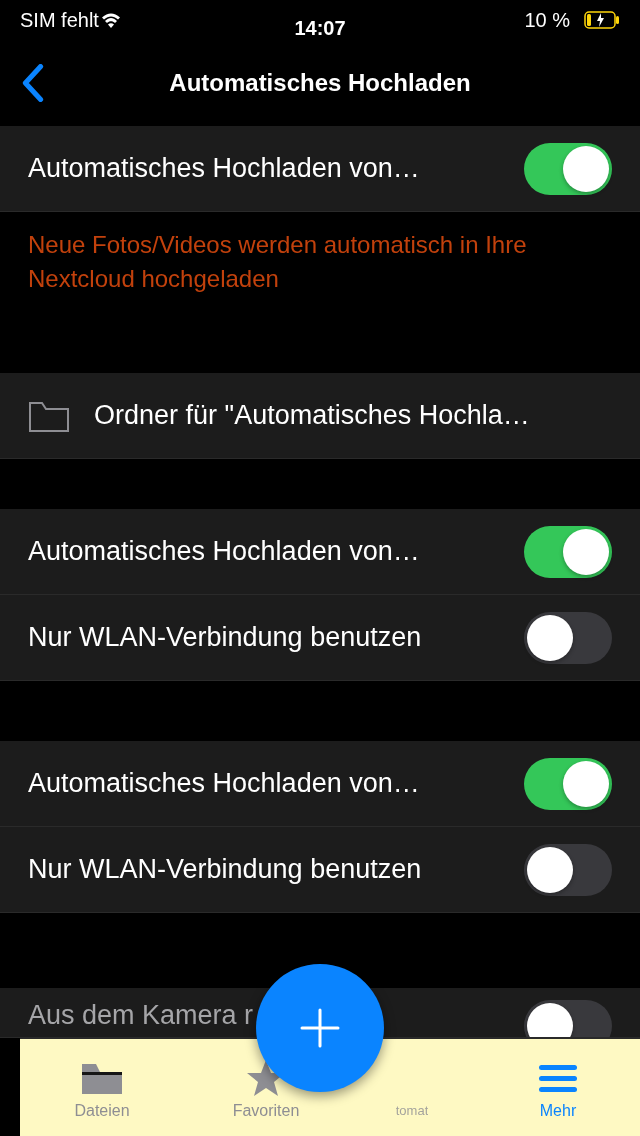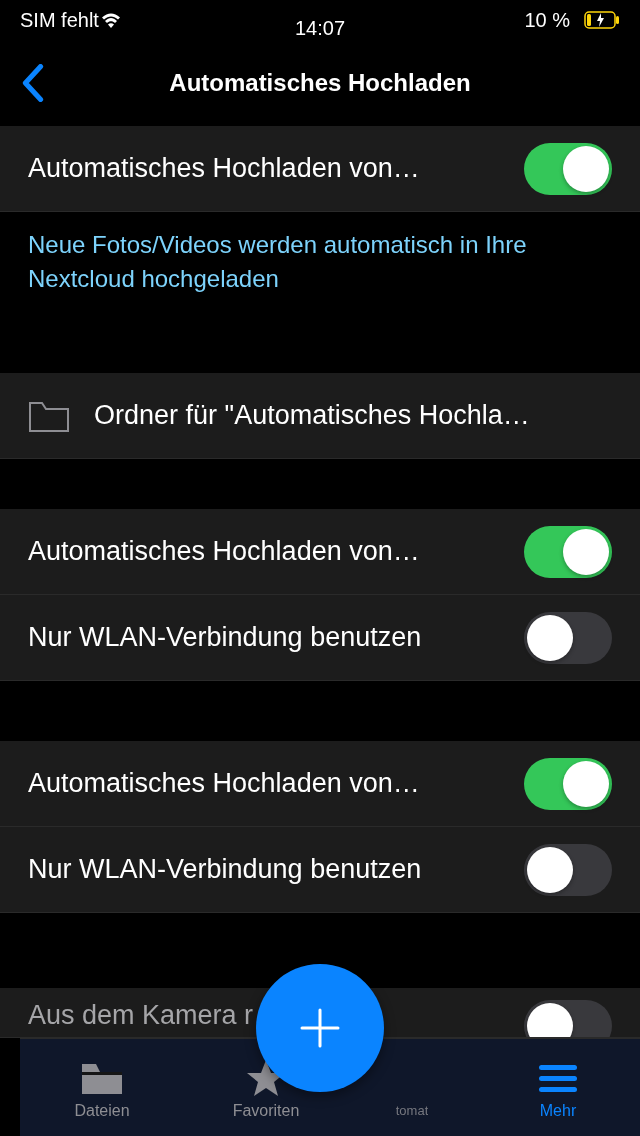--- a/index.html
+++ b/index.html
@@ -28,21 +28,21 @@
       font-weight: 500;
     }
     .status-left {
       display: flex;
       align-items: center;
     }
     .status-center {
       position: absolute;
       left: 50%;
       transform: translateX(-50%);
-      font-weight: 400;
+      font-weight: 700;
       margin-top: 16px;
     }
     .status-right {
       display: flex;
       align-items: center;
       gap: 14px;
     }
     .wifi-icon svg, .battery-icon svg {
       display: block;
     }
@@ -93,21 +93,21 @@
     }
     .cell-icon {
       margin-right: 24px;
       display: flex;
       align-items: center;
     }
     .footer-text {
       background: #000;
       padding: 16px 28px 28px 28px;
       font-size: 24px;
-      color: #7dd3fc;
+      color: #c2410c;
       line-height: 1.4;
     }
     .section-spacer {
       height: 60px;
       background: #000;
     }
     .section-spacer-sm {
       height: 50px;
       background: #000;
     }
@@ -140,21 +140,21 @@
     .toggle.off .knob {
       left: 3px;
     }
     
     .tab-bar {
       position: absolute;
       bottom: 0;
       left: 0;
       right: 0;
       height: 98px;
-      background: #0f172a;
+      background: #fef9c3;
       border-top: 1px solid #2a2a2a;
       display: flex;
       justify-content: space-around;
       align-items: center;
       padding: 6px 0 4px 0;
       margin-left: 20px;
     }
     .tab-item {
       display: flex;
       flex-direction: column;

